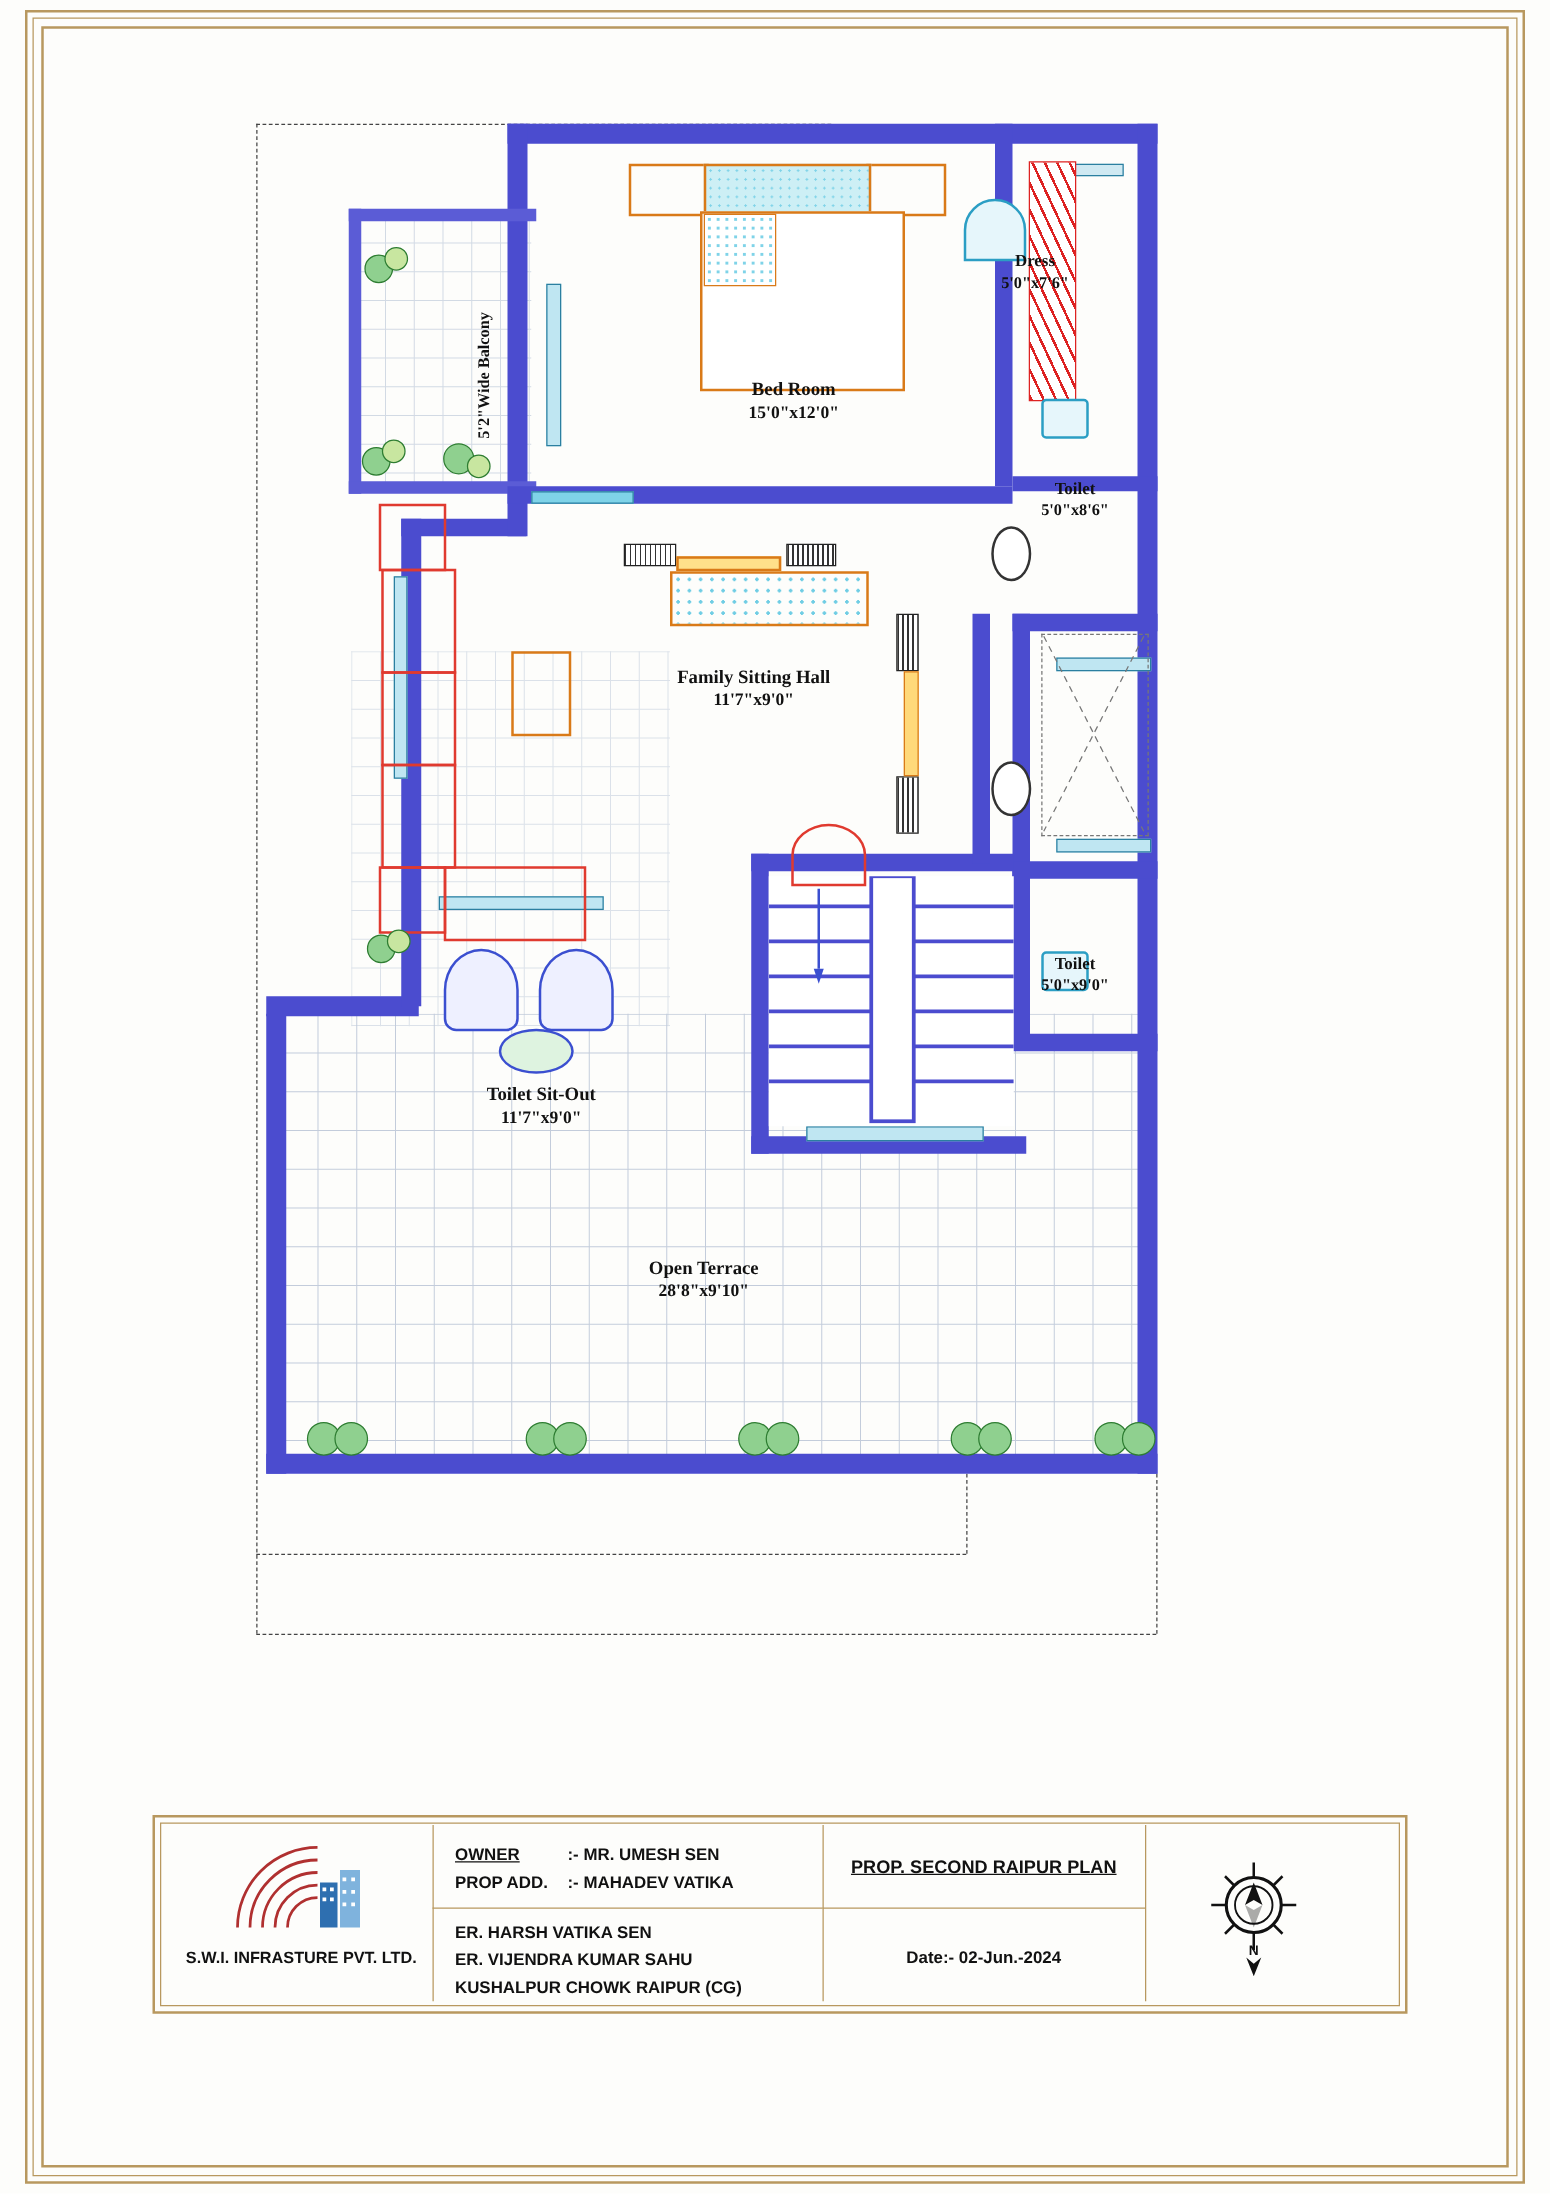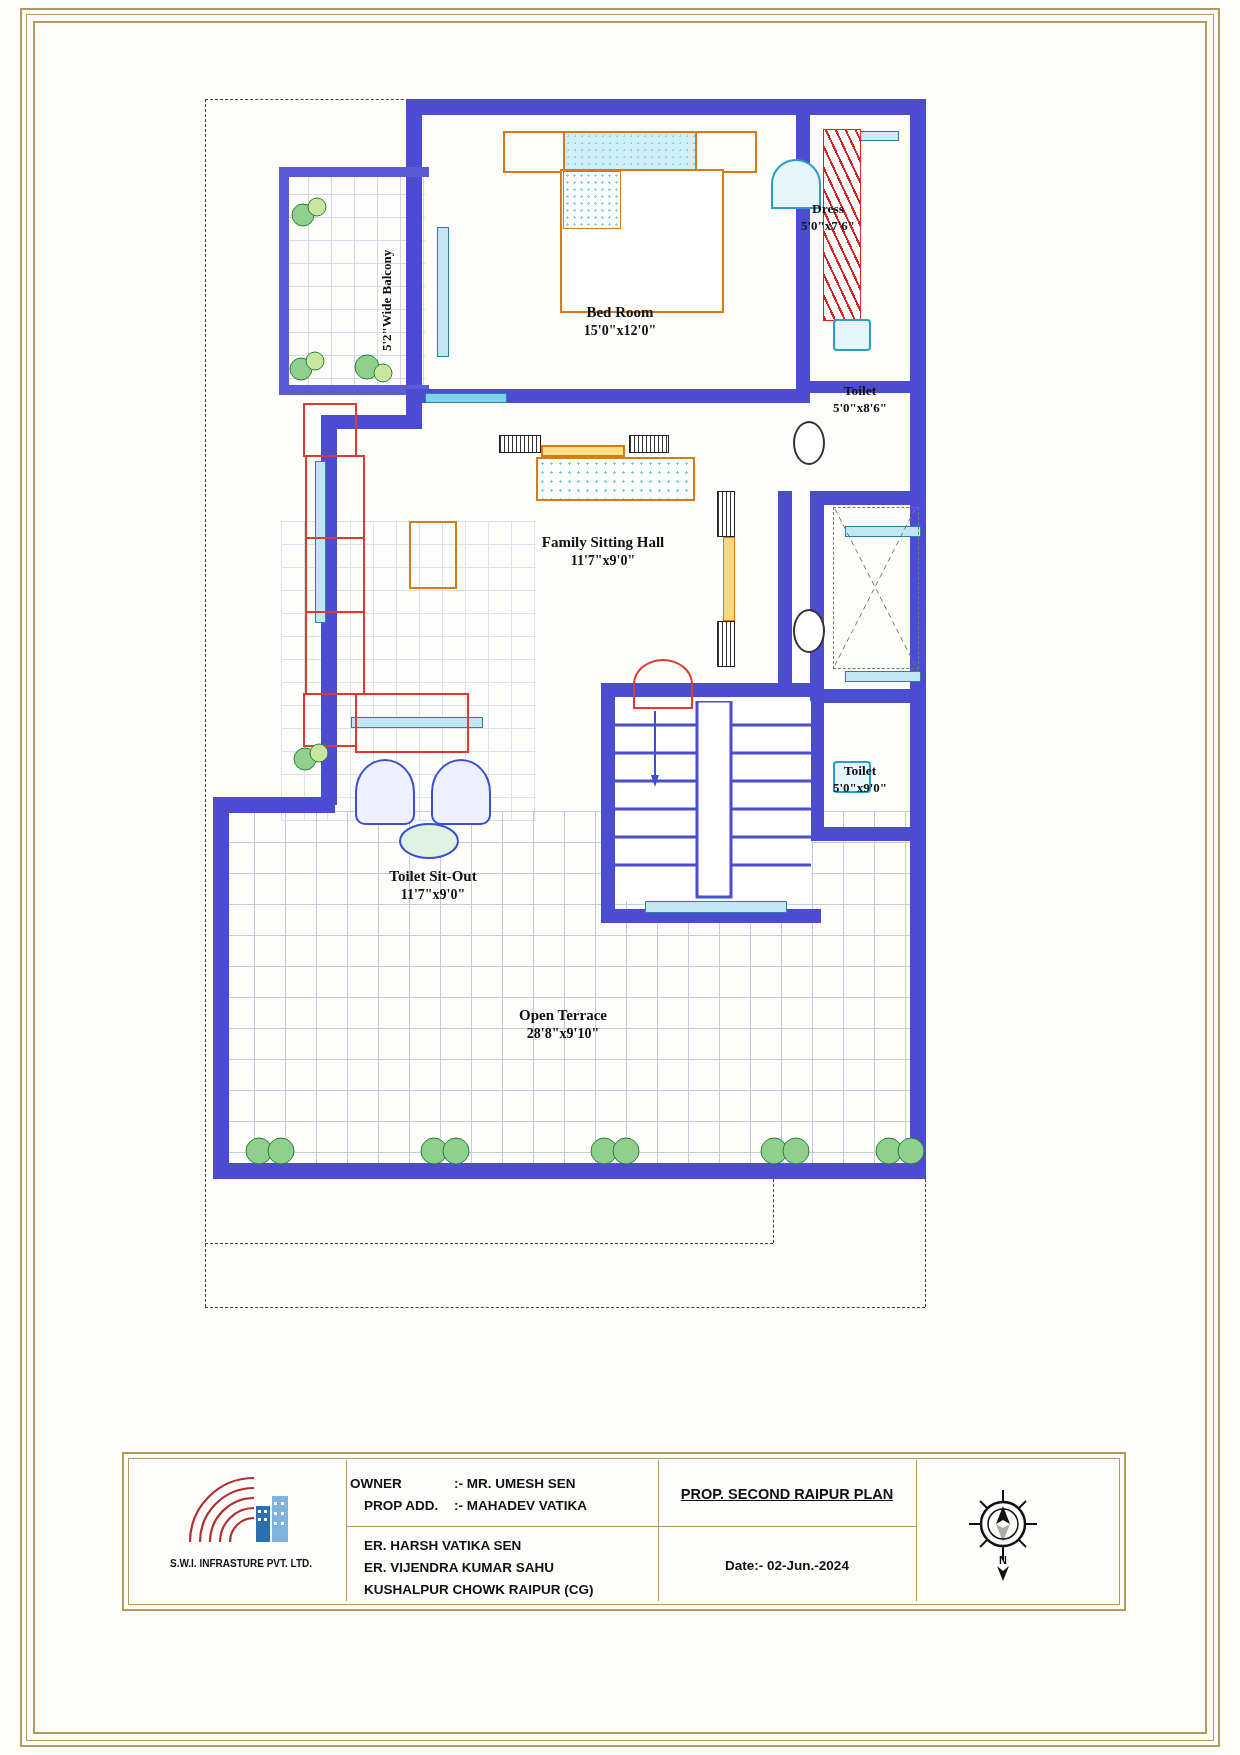--- a/index.html
+++ b/index.html
@@ -45,21 +45,21 @@
   .orange{border:2px solid #d97a18;}
   .red{border:2px solid #e03a2f;}
   .cyanfill{background:#cdeff5;}
 
   
   .title-block{position:absolute;left:122px;top:1452px;width:1000px;height:155px;border:2px solid #b8985f;}
   .tb-inner{position:absolute;left:4px;top:4px;right:4px;bottom:4px;border:1px solid #b8985f;}
   .tb-div{position:absolute;background:#b8985f;width:1px;}
   .tb-divh{position:absolute;background:#b8985f;height:1px;}
   .tb-txt{font-family:"Liberation Sans",sans-serif;font-weight:bold;font-size:13.5px;color:#111;white-space:pre;}
-  .logo-txt{font-family:"Liberation Sans",sans-serif;font-weight:bold;font-size:10px;color:#111;}
+  .logo-txt{font-family:"Liberation Sans",sans-serif;font-weight:bold;font-size:13px;color:#111;}
   .sheet-title{font-family:"Liberation Sans",sans-serif;font-weight:bold;font-size:14.5px;color:#111;
                text-decoration:underline;}
   .date-txt{font-family:"Liberation Sans",sans-serif;font-weight:bold;font-size:13.5px;color:#111;}
 </style>
 </head>
 <body>
 
 <div class="sheet">
   <div class="border-a"></div>
   <div class="border-b"></div>
@@ -205,21 +205,21 @@
           <circle cx="227" cy="22" r="13" fill="#8fd08f" stroke="#2e7d32"></circle>
         <circle cx="375" cy="22" r="13" fill="#8fd08f" stroke="#2e7d32"></circle>
           <circle cx="397" cy="22" r="13" fill="#8fd08f" stroke="#2e7d32"></circle>
         <circle cx="545" cy="22" r="13" fill="#8fd08f" stroke="#2e7d32"></circle>
           <circle cx="567" cy="22" r="13" fill="#8fd08f" stroke="#2e7d32"></circle>
         <circle cx="660" cy="22" r="13" fill="#8fd08f" stroke="#2e7d32"></circle>
           <circle cx="682" cy="22" r="13" fill="#8fd08f" stroke="#2e7d32"></circle>
       </g>
     </svg>
 
-    <div class="lbl" style="left:477px;top:282px;width:220px;">
+    <div class="lbl" style="left:492px;top:282px;width:220px;">
       <span class="t1">Bed Room</span>
       <span class="t2">15'0"x12'0"</span>
     </div>
 
     <div class="lbl lbl-sm" style="left:720px;top:180px;width:150px;">
       <span class="t1">Dress</span>
       <span class="t2">5'0"x7'6"</span>
     </div>
 
     <div class="lbl lbl-sm" style="left:752px;top:362px;width:150px;">
@@ -277,21 +277,21 @@
         <rect x="90" y="30" width="3" height="3"></rect>
           <rect x="97" y="30" width="3" height="3"></rect>
         <rect x="90" y="40" width="3" height="3"></rect>
           <rect x="97" y="40" width="3" height="3"></rect>
         <rect x="90" y="50" width="3" height="3"></rect>
           <rect x="97" y="50" width="3" height="3"></rect>
       </g>
     </svg>
     <div class="logo-txt" style="position:absolute;left:14px;top:104px;width:206px;text-align:center;">S.W.I. INFRASTURE PVT. LTD.</div>
 
-    <div class="tb-txt" style="position:absolute;left:226px;top:22px;">OWNER</div>
+    <div class="tb-txt" style="position:absolute;left:240px;top:22px;text-decoration:underline;">OWNER</div>
     <div class="tb-txt" style="position:absolute;left:330px;top:22px;">:- MR. UMESH SEN</div>
     <div class="tb-txt" style="position:absolute;left:240px;top:44px;">PROP ADD.</div>
     <div class="tb-txt" style="position:absolute;left:330px;top:44px;">:- MAHADEV VATIKA</div>
 
     <div class="tb-txt" style="position:absolute;left:240px;top:84px;">ER. HARSH VATIKA SEN</div>
     <div class="tb-txt" style="position:absolute;left:240px;top:106px;">ER. VIJENDRA KUMAR SAHU</div>
     <div class="tb-txt" style="position:absolute;left:240px;top:128px;">KUSHALPUR CHOWK RAIPUR (CG)</div>
 
     <div class="sheet-title" style="position:absolute;left:534px;top:32px;width:258px;text-align:center;">PROP. SECOND RAIPUR PLAN</div>
     <div class="date-txt" style="position:absolute;left:534px;top:104px;width:258px;text-align:center;">Date:- 02-Jun.-2024</div>

